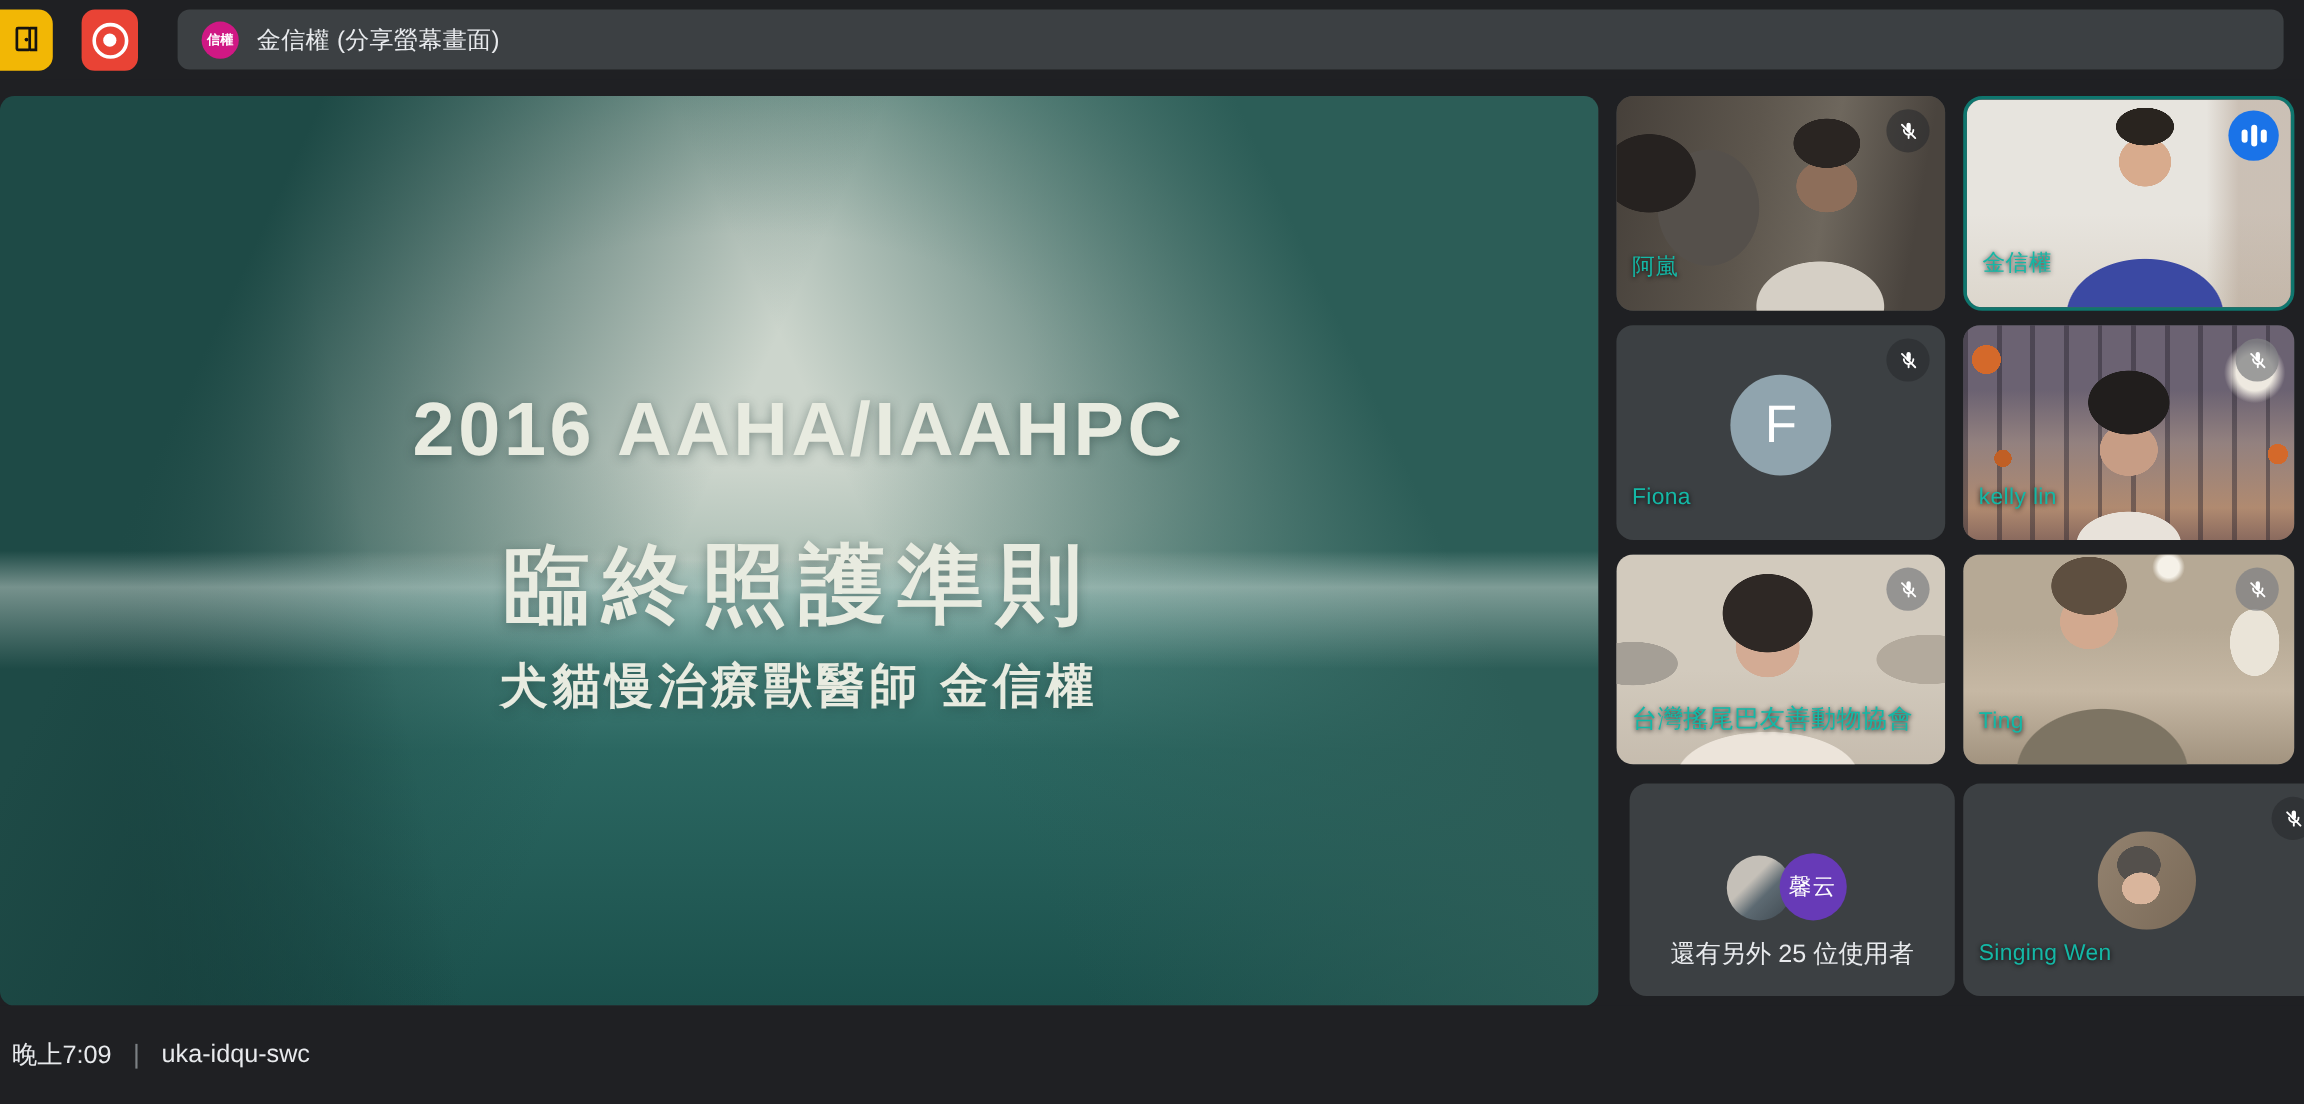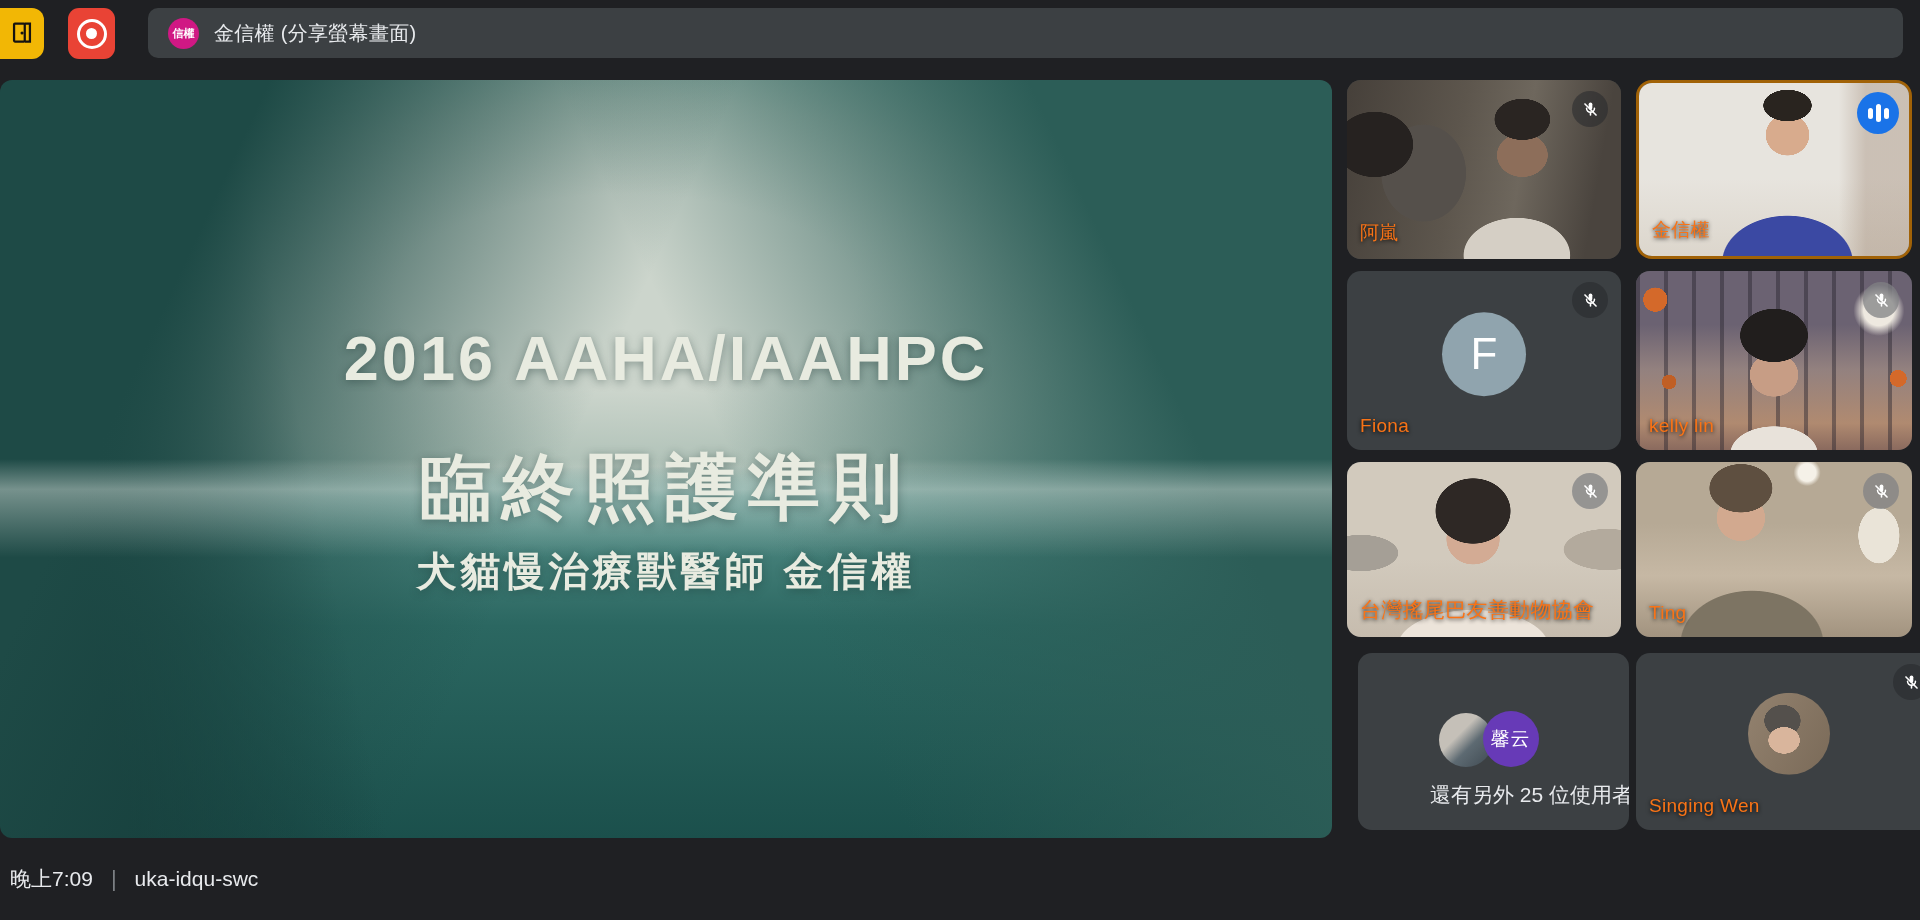--- a/index.html
+++ b/index.html
@@ -30,31 +30,31 @@
       linear-gradient(180deg, rgba(0,0,0,0) 0 51%, #569089 55%, #2b6761 72%, #1b504c 100%),
       radial-gradient(ellipse 62% 46% at 47% 28%, #ccd5cc 0 28%, #a9bdb3 55%, #7aa198 80%, #5f8f86 100%);}
   .slide-text{position:absolute;left:0;width:100%;text-align:center;color:#e8ebe0;font-weight:bold;
     text-shadow:0 2px 10px rgba(20,45,42,.4);}
   .slide-l1{top:230px;font-size:63px;letter-spacing:3px;margin-top:12px;}
   .slide-l2{top:360px;font-size:72px;letter-spacing:10px;}
   .slide-l3{top:464px;font-size:40px;letter-spacing:4px;}
 
   
   .tile{position:absolute;border-radius:14px;overflow:hidden;background:#3c4043;cursor:pointer;}
-  .tile .name{position:absolute;left:13px;bottom:13px;font-size:19px;color:#f97316;
+  .tile .name{position:absolute;left:13px;bottom:24px;font-size:19px;color:#14b8a6;
     text-shadow:0 1px 4px rgba(0,0,0,.9);letter-spacing:.3px;white-space:nowrap;}
   .art{position:absolute;inset:0;}
   .mic-badge{position:absolute;top:11px;right:13px;width:36px;height:36px;border-radius:50%;
     background:rgba(38,40,44,.55);display:flex;align-items:center;justify-content:center;}
   .mic-badge.light{background:rgba(128,130,132,.75);}
   .audio-badge{position:absolute;top:9px;right:10px;width:42px;height:42px;border-radius:50%;background:#1a73e8;
     display:flex;align-items:center;justify-content:center;gap:3px;}
   .audio-badge i{display:block;width:5px;border-radius:3px;background:#fff;}
   .t1{left:1347px;top:80px;width:274px;height:179px;}
-  .t2{left:1636px;top:80px;width:276px;height:179px;border:3px solid #a16207;border-radius:16px;box-sizing:border-box;}
+  .t2{left:1636px;top:80px;width:276px;height:179px;border:3px solid #0f766e;border-radius:16px;box-sizing:border-box;}
   .t3{left:1347px;top:271px;width:274px;height:179px;}
   .t4{left:1636px;top:271px;width:276px;height:179px;}
   .t5{left:1347px;top:462px;width:274px;height:175px;}
   .t6{left:1636px;top:462px;width:276px;height:175px;}
   .t7{left:1347px;top:653px;width:271px;height:177px;margin-left:11px;}
   .t8{left:1636px;top:653px;width:306px;height:177px;}
 
   .art-alan{background-image:
     radial-gradient(ellipse 46px 34px at 64% 22%, #2a2522 0 60%, rgba(0,0,0,0) 61%),
     radial-gradient(ellipse 42px 36px at 64% 42%, #8d6e5a 0 60%, rgba(0,0,0,0) 61%),
@@ -93,21 +93,21 @@
     radial-gradient(ellipse 34px 46px at 88% 42%, #eae4d8 0 60%, rgba(0,0,0,0) 61%),
     linear-gradient(180deg, #b6a995 0 35%, #c6b8a4 65%, #a2937f 100%);}
 
   .letter-avatar{position:absolute;left:50%;top:50%;transform:translate(-50%,-58%);width:84px;height:84px;
     border-radius:50%;background:#90a4ae;color:#fff;font-size:44px;display:flex;align-items:center;justify-content:center;}
   .overflow-avatars{position:absolute;left:50%;top:58px;transform:translateX(-50%);width:110px;height:56px;}
   .ov-photo{position:absolute;left:0;top:2px;width:54px;height:54px;border-radius:50%;
     background:linear-gradient(135deg,#c5c0b8 0 38%,#5d6a72 60%,#3e4850 100%);}
   .ov-purple{position:absolute;left:44px;top:0;width:56px;height:56px;border-radius:50%;background:#673ab7;
     color:#fff;font-size:19px;display:flex;align-items:center;justify-content:center;letter-spacing:1px;}
-  .overflow-label{position:absolute;left:0;width:100%;top:128px;text-align:center;color:#e8eaed;font-size:21px;padding-left:38px;}
+  .overflow-label{position:absolute;left:0;width:100%;top:128px;text-align:center;color:#e8eaed;font-size:21px;}
   .photo-avatar{position:absolute;left:50%;top:50%;transform:translate(-50%,-60%);width:82px;height:82px;border-radius:50%;
     background-image:
       radial-gradient(ellipse 26px 22px at 44% 58%, #d9b59c 0 60%, rgba(0,0,0,0) 61%),
       radial-gradient(ellipse 30px 26px at 42% 34%, #54504c 0 60%, rgba(0,0,0,0) 61%),
       linear-gradient(120deg,#93826f,#7a6a58);}
 
   
   .bottombar{position:absolute;left:0;top:838px;width:1920px;height:82px;background:#1f2023;}
   .meet-info{position:absolute;left:10px;top:0;height:82px;display:flex;align-items:center;color:#e8eaed;font-size:21px;}
   .meet-info .sep{color:#7c8084;margin:0 18px;font-size:22px;font-weight:300;}

